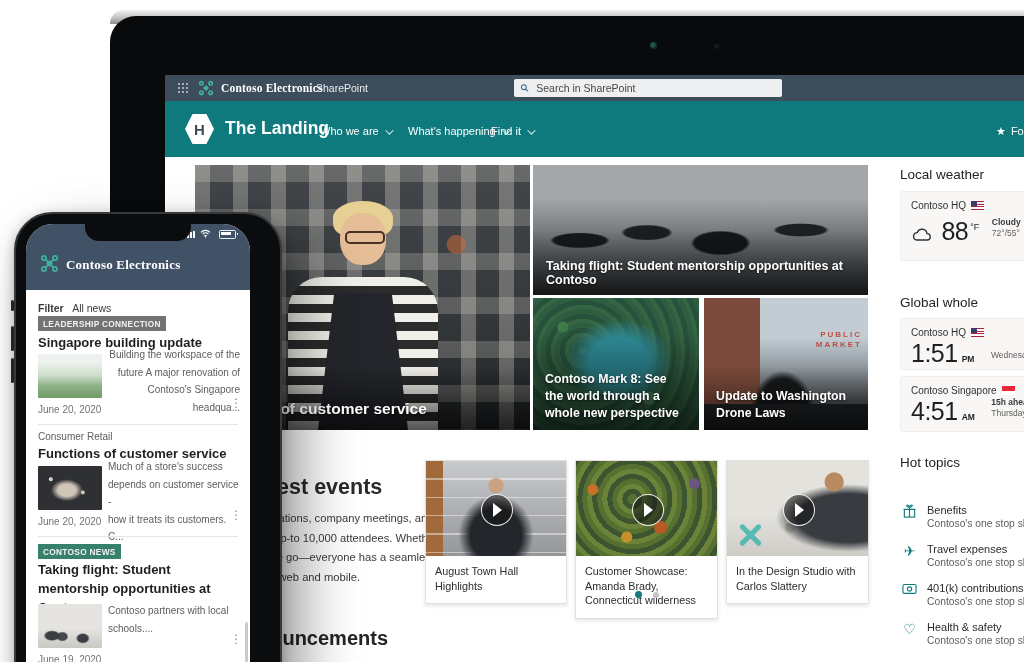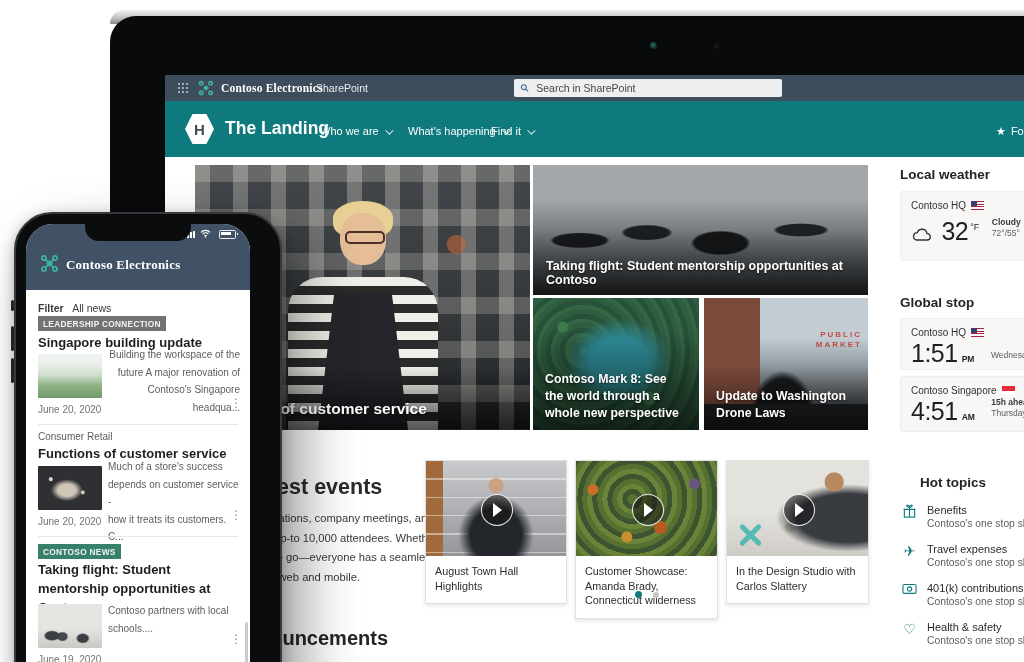--- a/index.html
+++ b/index.html
@@ -113,21 +113,21 @@
   .drone-mark{position:absolute;left:10px;bottom:8px;width:26px;height:26px;z-index:2;opacity:.9;}
   .drone-mark::before,.drone-mark::after{content:"";position:absolute;left:11px;top:-1px;width:5px;height:28px;
     border-radius:3px;background:#49b8b0;}
   .drone-mark::before{transform:rotate(45deg);}
   .drone-mark::after{transform:rotate(-45deg);}
   .dot{display:inline-block;border-radius:50%;}
 
   .h-ann{font-size:20px;font-weight:600;color:#262524;}
 
   
-  .side-h{font-size:13.5px;font-weight:700;color:#252423;}
+  .side-h{font-size:13.5px;font-weight:400;color:#252423;}
   .scard{background:#f8f7f6;border:1px solid #f0eeec;border-radius:3px;padding:8px 10px;box-sizing:border-box;}
   .loc{font-size:10px;color:#323130;white-space:nowrap;}
   .flag{display:inline-block;width:13px;height:9px;margin-left:5px;vertical-align:-1px;position:relative;}
   .flag-us{background:repeating-linear-gradient(180deg,#b22234 0 1.3px,#fff 1.3px 2.6px);}
   .flag-us::after{content:"";position:absolute;left:0;top:0;width:6px;height:4.5px;background:#3c3b6e;}
   .flag-sg{background:linear-gradient(180deg,#ed2939 0 50%,#fff 50%);}
   .bignum{font-size:25px;font-weight:300;color:#201f1e;letter-spacing:-.5px;}
   .unit{font-size:9px;color:#201f1e;vertical-align:10px;margin-left:2px;}
   .mer{font-size:8.5px;font-weight:bold;color:#201f1e;margin-left:4px;}
   .tinyb{font-size:8.5px;font-weight:600;color:#3b3a39;line-height:11px;}
@@ -276,49 +276,49 @@
 
   <div class="abs h-ann" style="left:93px;top:552px;">nouncements</div>
 
   <div class="abs side-h" style="left:735px;top:92px;">Local weather</div>
   <div class="abs scard" style="left:735px;top:116px;width:160px;height:70px;">
     <div class="loc"><span>Contoso HQ</span><span class="flag flag-us"></span></div>
     <div style="margin-top:6px;white-space:nowrap;">
       <svg width="22" height="15" viewBox="0 0 24 16" style="vertical-align:-2px;">
         <path d="M6 14 h11.5 a3.5 3.5 0 0 0 0-7 a5.5 5.5 0 0 0 -10.6-1.1 A4.1 4.1 0 0 0 6 14 z" fill="none" stroke="#323130" stroke-width="1.5"></path>
       </svg>
-      <span class="bignum" style="margin-left:4px;">32</span><span class="unit">°F</span>
+      <span class="bignum" style="margin-left:4px;">88</span><span class="unit">°F</span>
       <span style="display:inline-block;vertical-align:4px;margin-left:8px;">
         <span class="tinyb" style="display:block;">Cloudy</span>
         <span class="tiny" style="display:block;">72°/55°</span>
       </span>
       
     </div>
   </div>
 
-  <div class="abs side-h" style="left:735px;top:220px;">Global stop</div>
+  <div class="abs side-h" style="left:735px;top:220px;">Global whole</div>
   <div class="abs scard" style="left:735px;top:243px;width:160px;height:52px;">
     <div class="loc"><span>Contoso HQ</span><span class="flag flag-us"></span></div>
     <div style="white-space:nowrap;margin-top:1px;">
       <span class="bignum">1:51</span><span class="mer">PM</span>
       <span class="tiny" style="margin-left:12px;vertical-align:4px;">Wednesday, 6/17/20</span>
     </div>
   </div>
   <div class="abs scard" style="left:735px;top:301px;width:160px;height:56px;">
     <div class="loc"><span>Contoso Singapore</span><span class="flag flag-sg"></span></div>
     <div style="white-space:nowrap;margin-top:1px;">
       <span class="bignum">4:51</span><span class="mer">AM</span>
       <span style="display:inline-block;vertical-align:4px;margin-left:12px;">
         <span class="tinyb" style="display:block;">15h ahead</span>
         <span class="tiny" style="display:block;">Thursday, 6/18/20</span>
       </span>
     </div>
   </div>
 
-  <div class="abs side-h" style="left:735px;top:400px;margin-left:20px;">Hot topics</div>
+  <div class="abs side-h" style="left:735px;top:380px;">Hot topics</div>
 
   <div class="abs" style="left:736px;top:429px;width:200px;height:34px;">
     <span class="ticon">
       <svg width="15" height="15" viewBox="0 0 16 16" fill="none" stroke="#0f7a7d" stroke-width="1.2">
         <rect x="2.5" y="5.8" width="11" height="8.2"></rect>
           <line x1="1.8" y1="5.8" x2="14.2" y2="5.8"></line>
         <line x1="8" y1="3.6" x2="8" y2="14"></line>
         <path d="M8 3.6 C5.2 3.6 4.2 1.2 5.9 1.2 C7.5 1.2 8 3.6 8 3.6 C8 3.6 8.5 1.2 10.1 1.2 C11.8 1.2 10.8 3.6 8 3.6"></path>
       </svg></span>
     <div class="topic-t" style="margin-left:26px;">Benefits</div>

